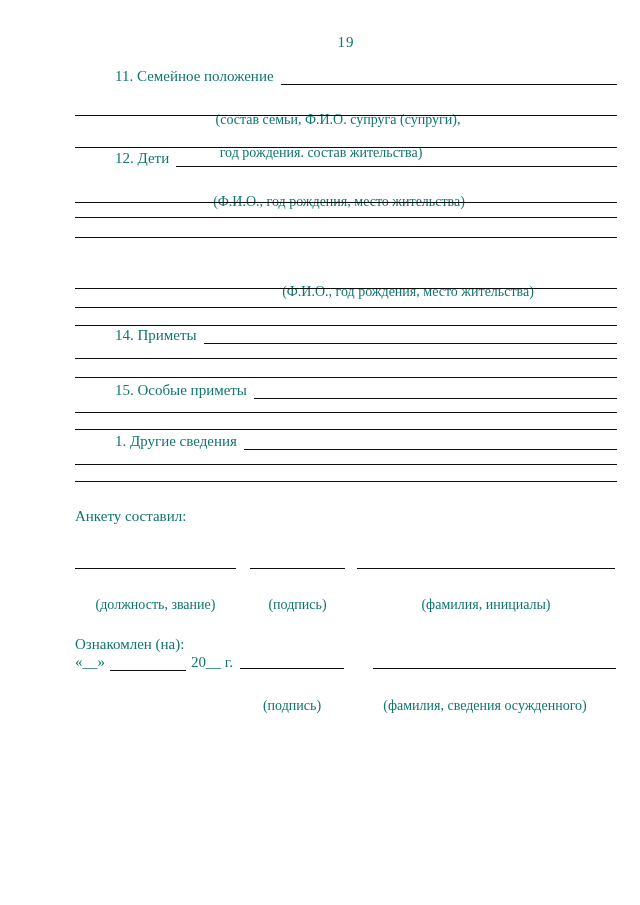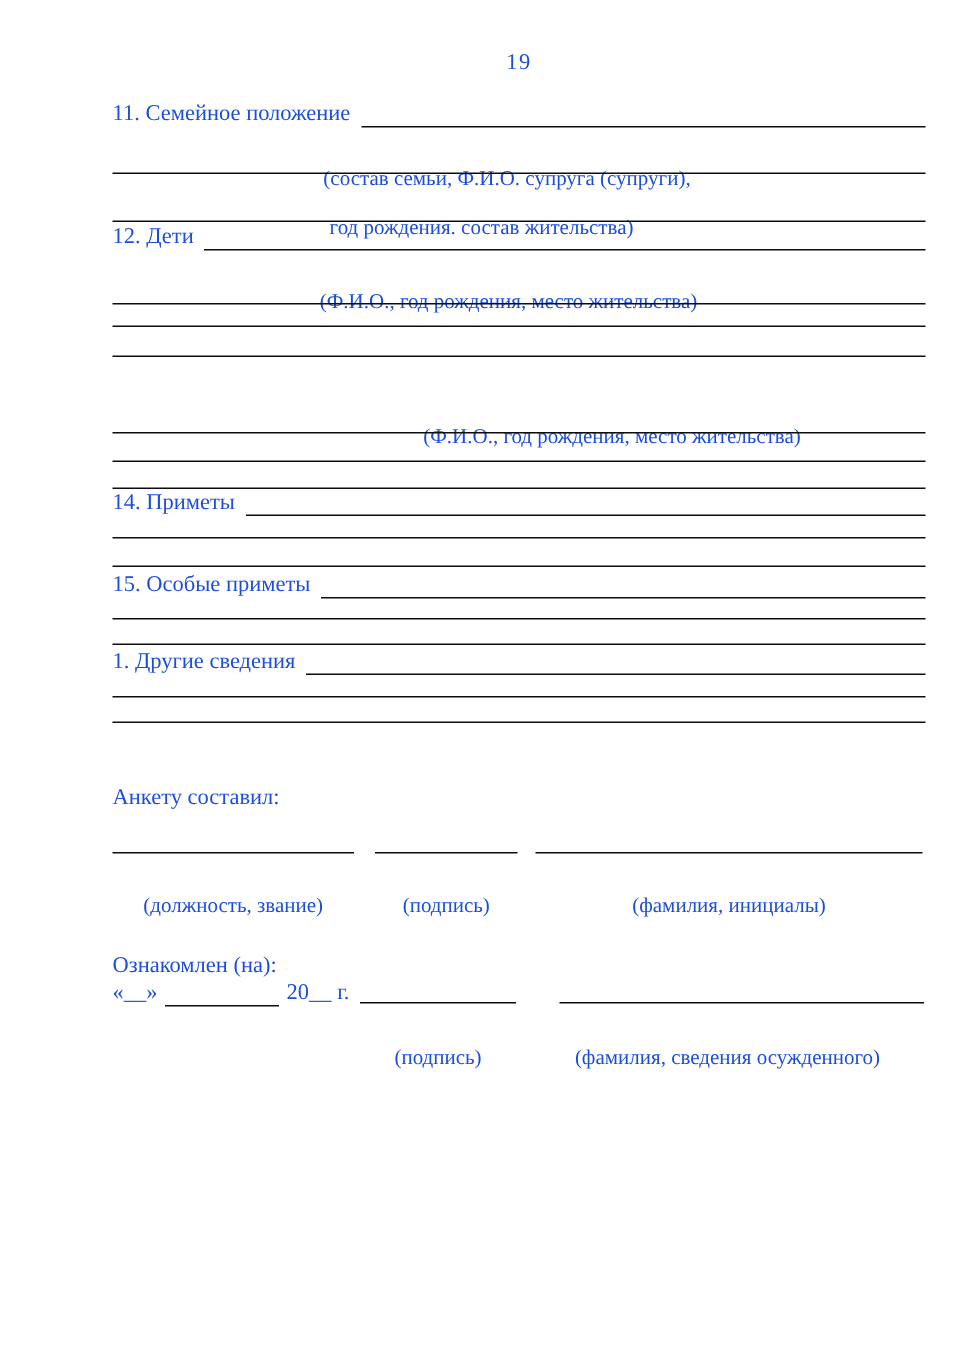--- a/index.html
+++ b/index.html
@@ -6,21 +6,21 @@
     margin: 0;
     padding: 0;
     background: #ffffff;
   }
   .page {
     position: relative;
     width: 640px;
     height: 867px;
     background: #ffffff;
     font-family: "Liberation Serif", "DejaVu Serif", serif;
-    color: #1d4ed8;
+    color: #0f766e;
     overflow: hidden;
   }
   .pagenum {
     position: absolute;
     top: 34px;
     left: 75px;
     width: 542px;
     text-align: center;
     font-size: 15px;
     letter-spacing: 1px;
@@ -32,20 +32,21 @@
     width: 542px;
     height: 17px;
     display: flex;
     align-items: flex-end;
     font-size: 15px;
   }
   .label-row .lbl {
     white-space: nowrap;
     padding-right: 7px;
     line-height: 17px;
+    margin-left: 40px;
   }
   .label-row .fill {
     flex: 1;
     border-bottom: 1.5px solid #0d0d0d;
     height: 100%;
   }
   
   .hr {
     position: absolute;
     left: 75px;
@@ -137,21 +138,21 @@
   <div class="hr" style="top:412px"></div>
   <div class="hr" style="top:429px"></div>
 
   <div class="label-row" style="top:433px">
     <span class="lbl">1. Другие сведения</span>
     <span class="fill"></span>
   </div>
   <div class="hr" style="top:464px"></div>
   <div class="hr" style="top:481px"></div>
 
-  <div class="heading" style="top:524px">Анкету составил:</div>
+  <div class="heading" style="top:508px">Анкету составил:</div>
   <div class="sig-line" style="top:568px;left:75px;width:161px"></div>
   <div class="sig-line" style="top:568px;left:250px;width:95px"></div>
   <div class="sig-line" style="top:568px;left:357px;width:258px"></div>
   <div class="caption" style="top:571px;left:75px;width:161px">(должность, звание)</div>
   <div class="caption" style="top:571px;left:250px;width:95px">(подпись)</div>
   <div class="caption" style="top:571px;left:357px;width:258px">(фамилия, инициалы)</div>
 
   <div class="heading" style="top:636px">Ознакомлен (на):</div>
   <div class="date-row">
     <span class="txt">«__»</span>

